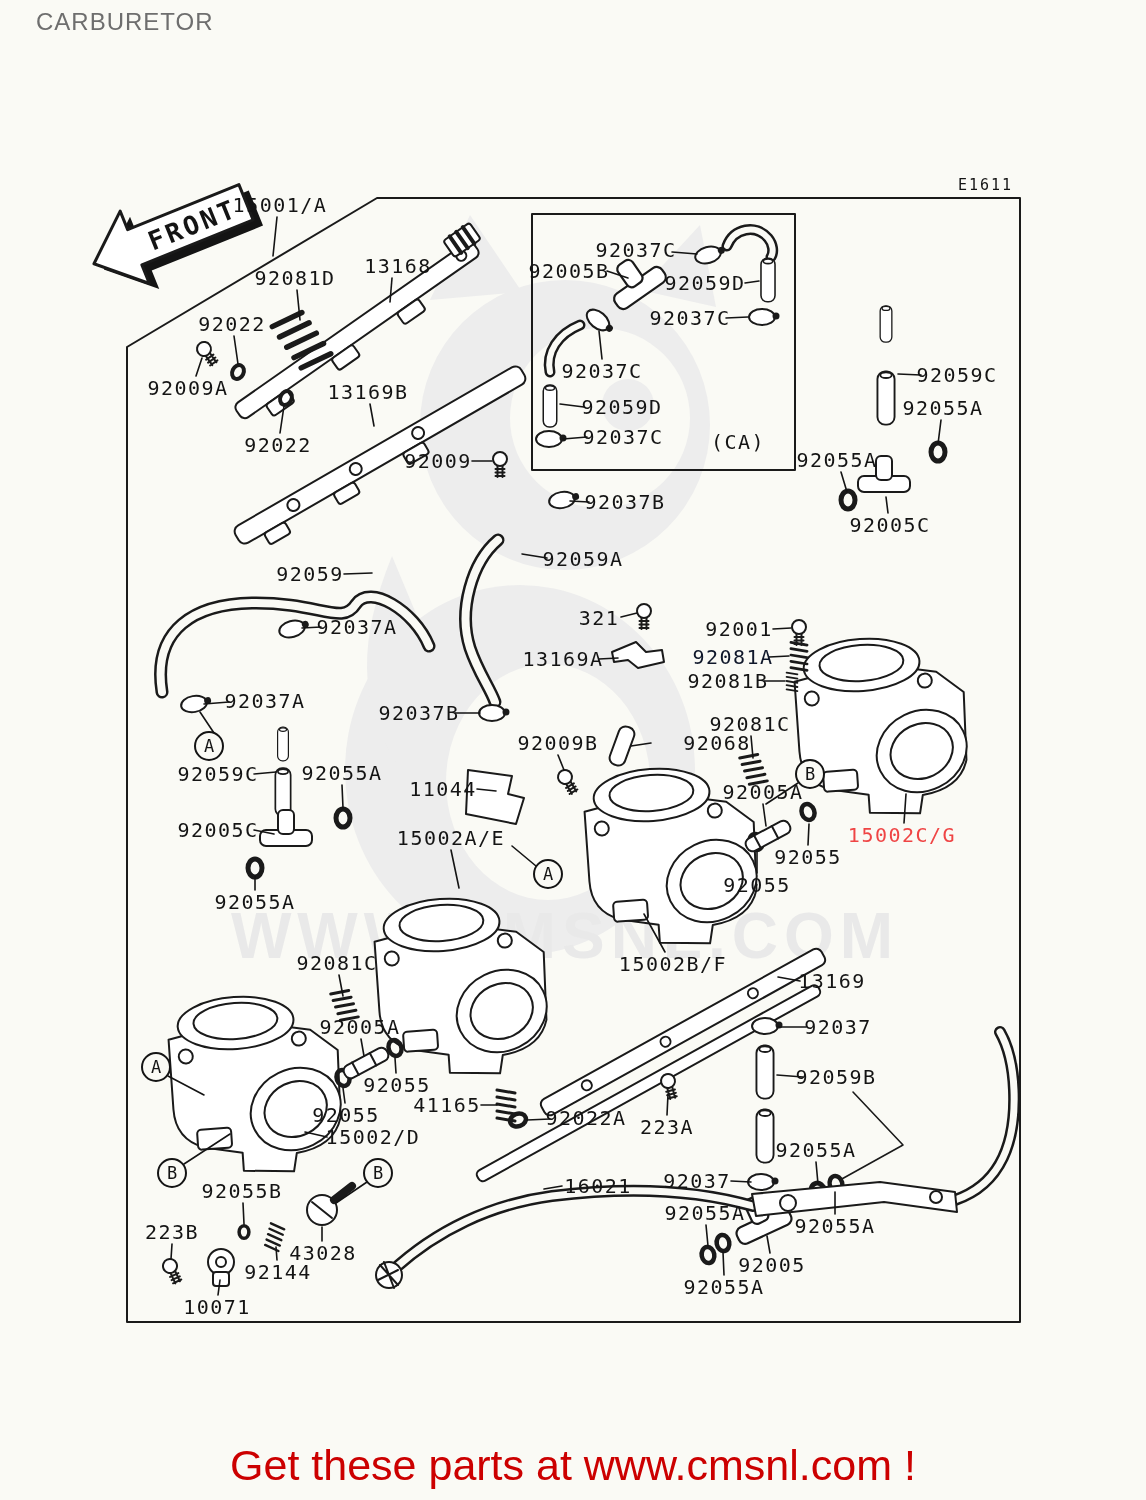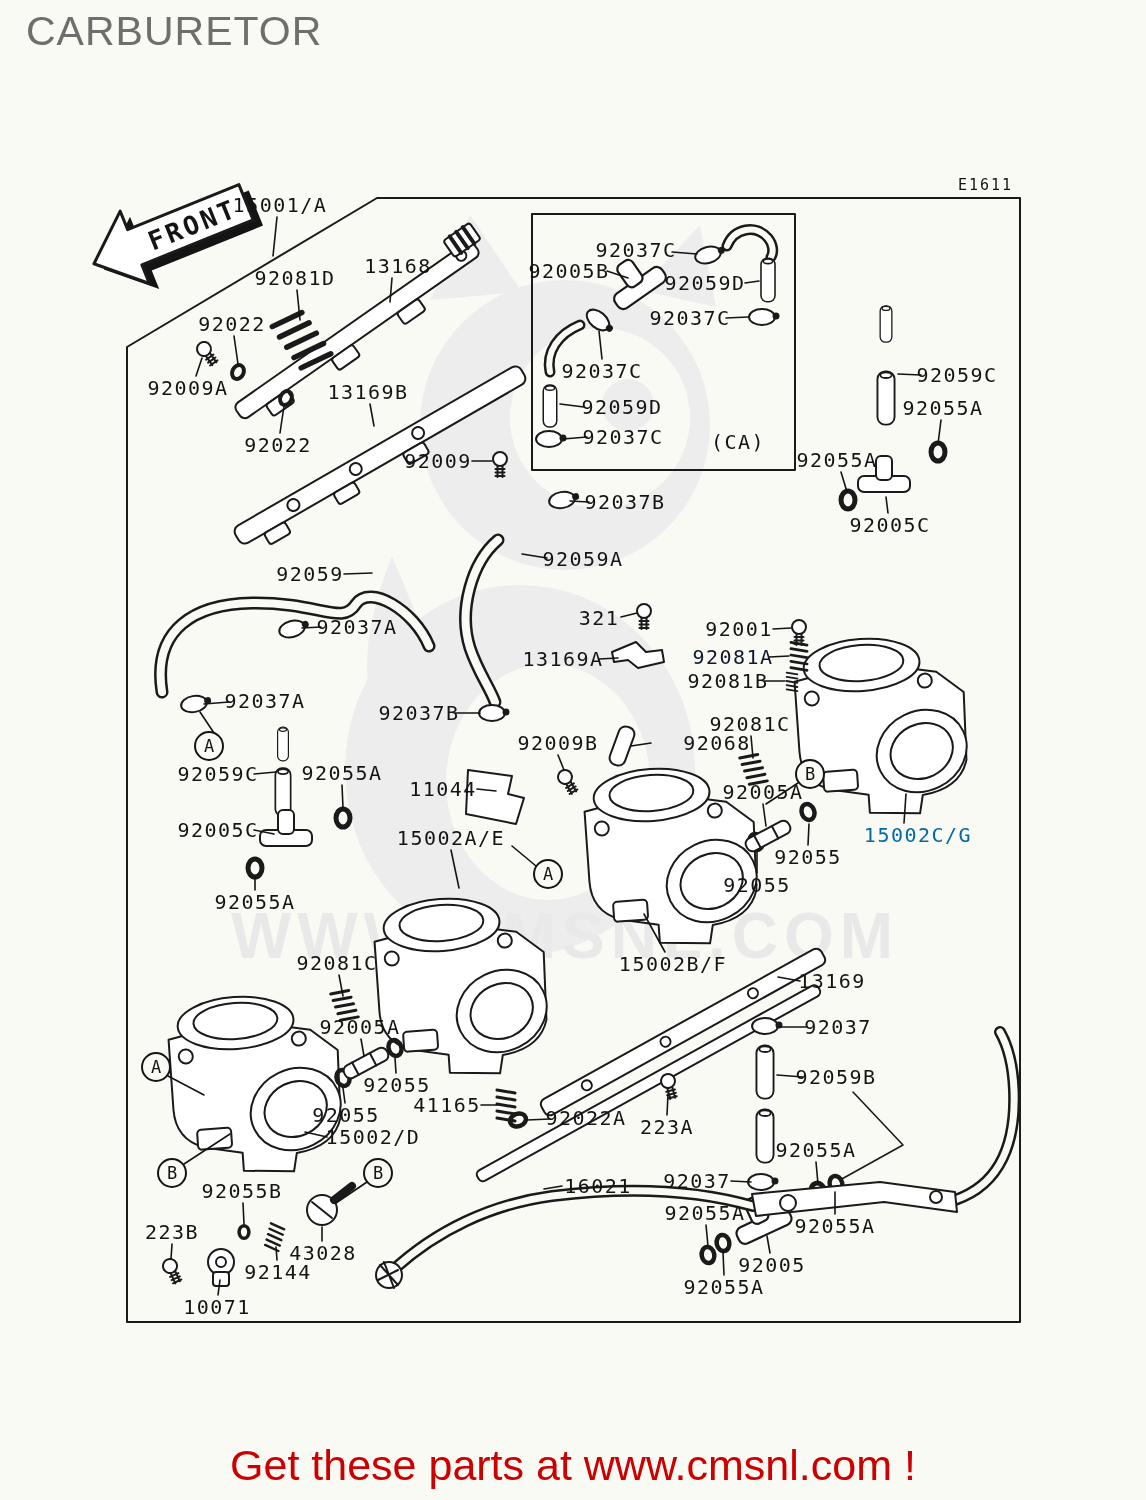--- a/index.html
+++ b/index.html
@@ -2,23 +2,23 @@
 <html><head>
 <meta charset="utf-8">
 <style>
   html,body{margin:0;padding:0;}
   body{
     width:1146px;height:1500px;position:relative;overflow:hidden;
     background:#fafaf5;
     font-family:"DejaVu Sans Mono", monospace;
   }
   .page-title{
-    position:absolute;left:26px;top:8px;
+    position:absolute;left:36px;top:8px;
     font-family:"Liberation Sans", sans-serif;
-    font-size:41px;letter-spacing:1px;color:#6e6e6e;
+    font-size:24px;letter-spacing:1px;color:#6e6e6e;
   }
   .diagram-code{
     position:absolute;left:958px;top:176px;
     font-size:15px;letter-spacing:2px;color:#141414;
   }
   #art{position:absolute;left:0;top:0;}
   #labels{position:absolute;left:0;top:0;width:100%;height:100%;}
   .part-label{
     position:absolute;transform:translate(-50%,-50%);
     font-size:20px;letter-spacing:1.5px;color:#141414;white-space:nowrap;
@@ -358,21 +358,21 @@
     <div class="part-label" style="left: 739px; top: 629px; color: rgb(20, 20, 20);">92001</div>
     <div class="part-label" style="left: 733px; top: 657px; color: #0f172a;">92081A</div>
     <div class="part-label" style="left: 728px; top: 681px; color: rgb(20, 20, 20);">92081B</div>
     <div class="part-label" style="left: 750px; top: 724px; color: rgb(20, 20, 20);">92081C</div>
     <div class="part-label" style="left: 558px; top: 743px; color: rgb(20, 20, 20);">92009B</div>
     <div class="part-label" style="left: 685px; top: 743px; color: rgb(20, 20, 20); margin-left: 32px;">92068</div>
     <div class="part-label" style="left: 419px; top: 713px; color: rgb(20, 20, 20);">92037B</div>
     <div class="part-label" style="left: 443px; top: 789px; color: rgb(20, 20, 20);">11044</div>
     <div class="part-label" style="left: 451px; top: 838px; color: rgb(20, 20, 20);">15002A/E</div>
     <div class="part-label" style="left: 763px; top: 792px; color: rgb(20, 20, 20);">92005A</div>
-    <div class="part-label" style="left: 902px; top: 835px; color: #0369a1; margin-left: 16px;">15002C/G</div>
+    <div class="part-label" style="left: 902px; top: 835px; color: #ef4444;">15002C/G</div>
     <div class="part-label" style="left: 808px; top: 857px; color: rgb(20, 20, 20);">92055</div>
     <div class="part-label" style="left: 757px; top: 885px; color: rgb(20, 20, 20);">92055</div>
     <div class="part-label" style="left: 673px; top: 964px; color: rgb(20, 20, 20);">15002B/F</div>
     <div class="part-label" style="left: 832px; top: 981px; color: rgb(20, 20, 20);">13169</div>
     <div class="part-label" style="left: 838px; top: 1027px; color: rgb(20, 20, 20);">92037</div>
     <div class="part-label" style="left: 836px; top: 1077px; color: rgb(20, 20, 20);">92059B</div>
     <div class="part-label" style="left: 337px; top: 963px; color: rgb(20, 20, 20);">92081C</div>
     <div class="part-label" style="left: 360px; top: 1027px; color: rgb(20, 20, 20);">92005A</div>
     <div class="part-label" style="left: 397px; top: 1085px; color: rgb(20, 20, 20);">92055</div>
     <div class="part-label" style="left: 346px; top: 1115px; color: rgb(20, 20, 20);">92055</div>

